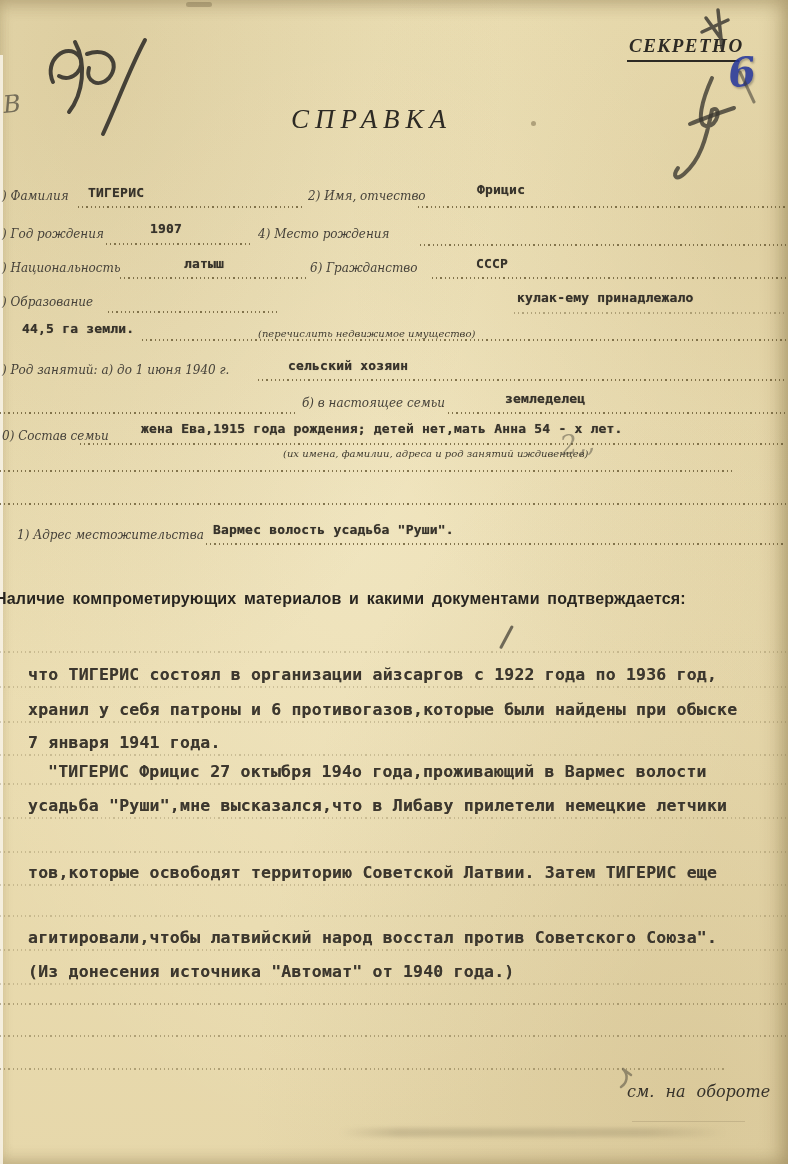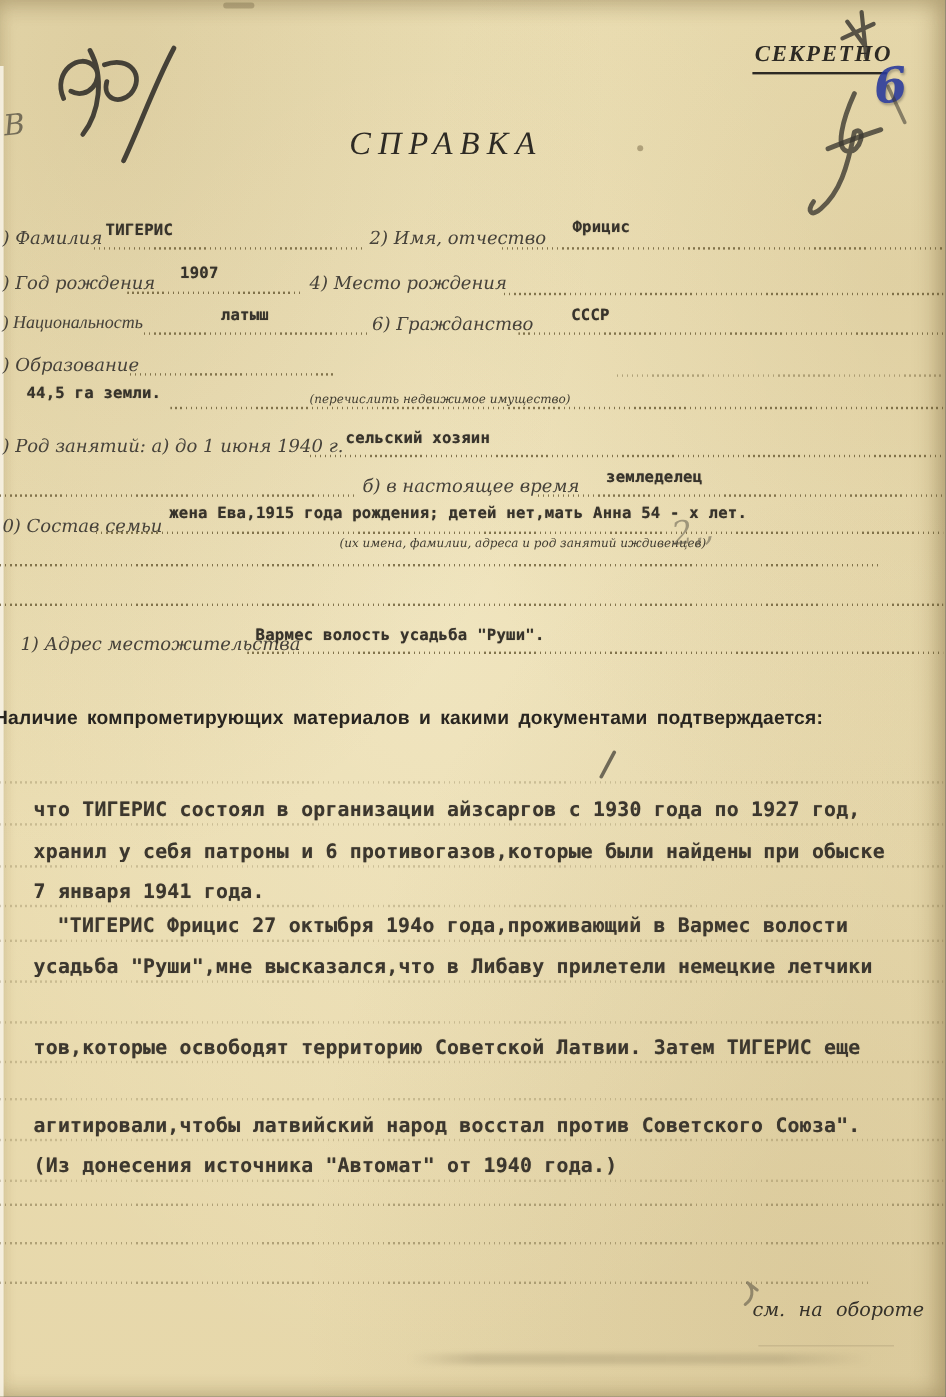--- a/index.html
+++ b/index.html
@@ -12,21 +12,21 @@
       radial-gradient(ellipse at 88% 96%, rgba(160,134,80,.18), transparent 45%),
       radial-gradient(ellipse at 45% 45%, rgba(255,250,228,.28), transparent 70%),
       linear-gradient(176deg, #ebdeb2 0%, #eadcb0 55%, #e6d7aa 100%);
     box-shadow: inset -10px 0 18px rgba(110,88,45,.28),
                 inset 0 8px 14px rgba(110,88,45,.15),
                 inset 0 -6px 12px rgba(110,88,45,.12);
   }
   .edge-left{position:absolute;left:0;top:55px;width:3px;height:1109px;background:#faf6ea;opacity:.85;}
   .stain-dot{position:absolute;border-radius:50%;background:#6b5c3c;opacity:.45;}
   .abs{position:absolute;white-space:pre;}
-  .label{font-family:"DejaVu Serif", serif;font-style:italic;font-size:15px;color:#46423a;}
+  .label{font-family:"DejaVu Serif", serif;font-style:italic;font-size:12px;color:#46423a;}
   .label-sm{font-family:"DejaVu Serif", serif;font-style:italic;font-size:10px;color:#3f3b30;}
   .typed{font-family:"DejaVu Sans Mono", monospace;font-size:13px;font-weight:bold;
          letter-spacing:.2px;color:#37332b;text-shadow:0 0 .7px rgba(55,50,42,.7);}
   .typed-body{font-family:"DejaVu Sans Mono", monospace;font-size:16.5px;font-weight:bold;
          letter-spacing:.2px;color:#3c372e;text-shadow:0 0 .6px rgba(60,54,44,.55);}
   .title{font-family:"Liberation Serif", serif;font-style:italic;font-size:27px;
          letter-spacing:6px;color:#2d2a24;}
   .secret{font-family:"Liberation Serif", serif;font-style:italic;font-weight:bold;
           font-size:19px;letter-spacing:1.5px;color:#2d2a24;}
   .secret-underline{position:absolute;height:2px;background:#2d2a24;}
@@ -84,60 +84,61 @@
   <div class="abs typed" style="left:477px;top:182px;">Фрицис</div>
   <div class="dots" style="left:78px;top:206px;width:226px;"></div>
   <div class="dots" style="left:418px;top:206px;width:368px;"></div>
 
   <div class="abs label" style="left:2px;top:227px;">) Год рождения</div>
   <div class="abs typed" style="left:150px;top:221px;">1907</div>
   <div class="abs label" style="left:258px;top:227px;">4) Место рождения</div>
   <div class="dots" style="left:106px;top:243px;width:146px;"></div>
   <div class="dots" style="left:420px;top:244px;width:366px;"></div>
 
-  <div class="abs label" style="left:2px;top:261px;font-family:Liberation Serif, serif;">) Национальность</div>
+  <div class="abs label" style="left:2px;top:261px;">) Национальность</div>
   <div class="abs typed" style="left:184px;top:256px;">латыш</div>
   <div class="abs label" style="left:310px;top:261px;">6) Гражданство</div>
   <div class="abs typed" style="left:476px;top:256px;">СССР</div>
   <div class="dots" style="left:120px;top:277px;width:188px;"></div>
   <div class="dots" style="left:432px;top:277px;width:354px;"></div>
 
   <div class="abs label" style="left:2px;top:295px;">) Образование</div>
+  <div class="abs typed" style="left:517px;top:290px;">кулак-ему принадлежало</div>
   <div class="dots" style="left:108px;top:311px;width:172px;"></div>
   <div class="dots mid" style="left:514px;top:312px;width:272px;"></div>
 
   <div class="abs typed" style="left:22px;top:321px;">44,5 га земли.</div>
   <div class="dots" style="left:142px;top:339px;width:644px;"></div>
   <div class="abs label-sm" style="left:258px;top:328px;">(перечислить недвижимое имущество)</div>
 
   <div class="abs label" style="left:2px;top:363px;">) Род занятий: а) до 1 июня 1940 г.</div>
   <div class="abs typed" style="left:288px;top:358px;">сельский хозяин</div>
   <div class="dots" style="left:258px;top:379px;width:528px;"></div>
 
-  <div class="abs label" style="left:302px;top:396px;">б) в настоящее время</div>
+  <div class="abs label" style="left:302px;top:396px;">б) в настоящее семьи</div>
   <div class="abs typed" style="left:505px;top:391px;">земледелец</div>
   <div class="dots" style="left:0px;top:412px;width:298px;"></div>
   <div class="dots" style="left:448px;top:412px;width:338px;"></div>
 
   <div class="abs label" style="left:2px;top:429px;">0) Состав семьи</div>
   <div class="abs typed" style="left:141px;top:421px;">жена Ева,1915 года рождения; детей нет,мать Анна 54 - х лет.</div>
   <div class="dots" style="left:80px;top:443px;width:706px;"></div>
   <div class="abs label-sm" style="left:283px;top:448px;">(их имена, фамилии, адреса и род занятий иждивенцев)</div>
   <div class="abs pencil-text" style="left:560px;top:428px;font-size:27px;transform:rotate(-8deg);opacity:.65;">2,,</div>
 
   <div class="dots" style="left:0px;top:470px;width:732px;"></div>
   <div class="dots" style="left:0px;top:503px;width:786px;"></div>
 
   <div class="abs label" style="left:2px;top:528px;margin-left:15px;">1) Адрес местожительства</div>
   <div class="abs typed" style="left:213px;top:522px;">Вармес волость усадьба "Руши".</div>
   <div class="dots" style="left:206px;top:543px;width:580px;"></div>
 
   <div class="abs section-hdr" style="left:-5px;top:590px;">Наличие компрометирующих материалов и какими документами подтверждается:</div>
 
-  <div class="abs typed-body" style="left:28px;top:665px;">что ТИГЕРИС состоял в организации айзсаргов с 1930 года по 1927 год,</div>
+  <div class="abs typed-body" style="left:28px;top:665px;">что ТИГЕРИС состоял в организации айзсаргов с 1922 года по 1936 год,</div>
   <div class="abs typed-body" style="left:28px;top:700px;">хранил у себя патроны и 6 противогазов,которые были найдены при обыске</div>
   <div class="abs typed-body" style="left:28px;top:733px;">7 января 1941 года.</div>
   <div class="abs typed-body" style="left:48px;top:762px;">"ТИГЕРИС Фрицис 27 октыбря 194о года,проживающий в Вармес волости</div>
   <div class="abs typed-body" style="left:28px;top:796px;">усадьба "Руши",мне высказался,что в Либаву прилетели немецкие летчики</div>
   <div class="abs typed-body" style="left:28px;top:863px;">тов,которые освободят территорию Советской Латвии. Затем ТИГЕРИС еще</div>
   <div class="abs typed-body" style="left:28px;top:928px;">агитировали,чтобы латвийский народ восстал против Советского Союза".</div>
   <div class="abs typed-body" style="left:28px;top:962px;">(Из донесения источника "Автомат" от 1940 года.)</div>
 
   <div class="slash-mark" style="left:505px;top:624px;"></div>
 

